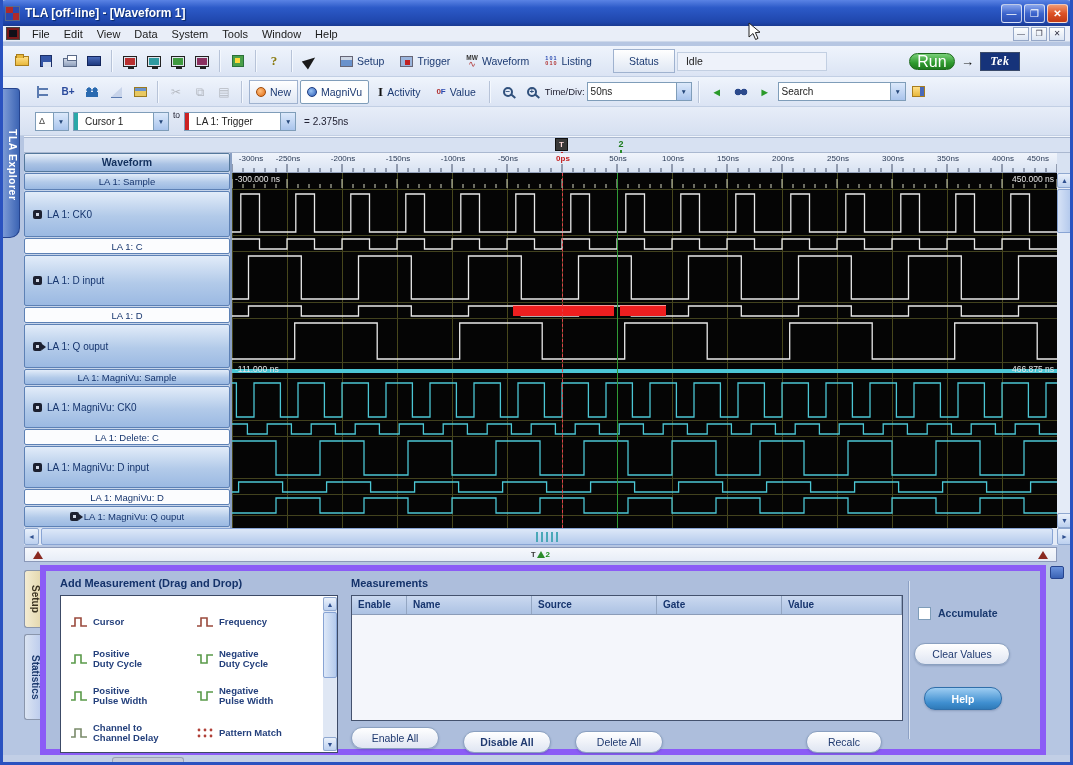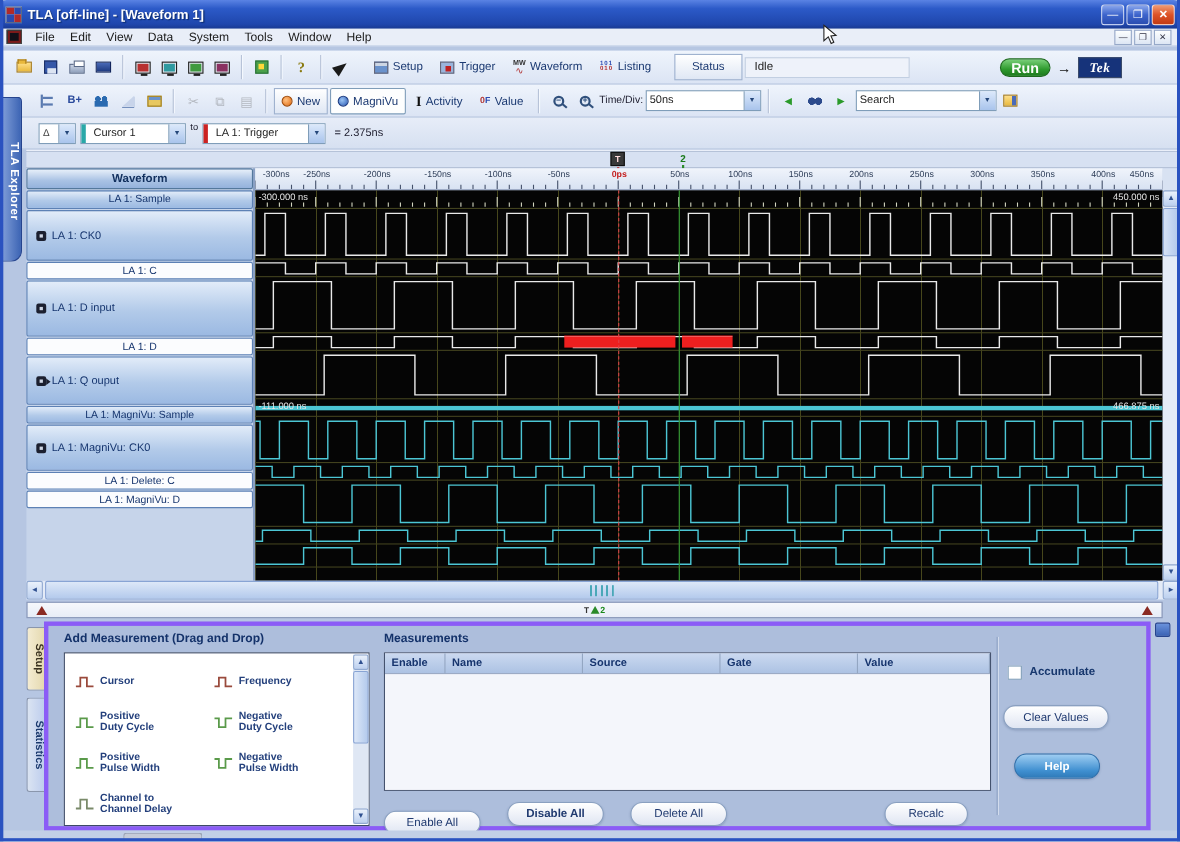--- a/index.html
+++ b/index.html
@@ -93,22 +93,22 @@
   .ic-people{width:12px;height:10px;background:
      radial-gradient(circle at 3px 3px,#2a6ab0 2.4px,transparent 2.8px),
      radial-gradient(circle at 9px 3px,#2a6ab0 2.4px,transparent 2.8px),
      linear-gradient(transparent 5px,#2a6ab0 5px);}
   .ic-ruler{width:0;height:0;border-left:11px solid transparent;border-bottom:10px solid #c8d4ea;position:relative;box-shadow:0 1px 0 #5a7ab0;}
   .ic-foldwin{width:13px;height:10px;background:#e8c860;border:1px solid #9a7a20;box-shadow:inset 0 3px 0 #6a92cc;}
   .ic-scis{font-size:12px;color:#556;}
 
   .statuswell{height:19px;width:150px;background:#eef2fa;border:1px solid #c2cfe2;
     font-size:10.5px;color:#222;display:flex;align-items:center;padding-left:8px;}
-  .runbtn{width:46px;height:17px;border-radius:9px;border:1px solid #1e6a1e;color:#fff;font-size:13px;
-    font-weight:bold;text-align:center;line-height:15px;
+  .runbtn{width:46px;height:17px;border-radius:9px;border:1px solid #1e6a1e;color:#fff;font-size:16px;
+    font-weight:normal;text-align:center;line-height:15px;
     background:linear-gradient(#7ad07a,#2e9a2e 60%,#1e7a1e);}
   .runarrow{font-size:13px;color:#111;font-weight:bold;margin:0 4px;}
   .teklogo{width:40px;height:19px;background:#16337a;border:1px solid #3a4a6a;color:#fff;
     font-family:"Liberation Serif",serif;font-style:italic;font-weight:bold;font-size:12px;
     text-align:center;line-height:17px;letter-spacing:.5px;}
 
   .combo{height:19px;background:#fff;border:1px solid #7f9db9;display:flex;align-items:center;font-size:10px;color:#222;}
   .combo .cbar{width:4px;align-self:stretch;margin-right:4px;}
   .combo .ctext{flex:1;padding:0 3px;white-space:nowrap;}
   .dd{width:15px;align-self:stretch;background:linear-gradient(#dce9fb,#a9c4ec);border-left:1px solid #7f9db9;
@@ -187,21 +187,21 @@
   #ovcenter b{font-size:7.5px;color:#333;}
   #ovcenter i{font-style:normal;font-size:8px;font-weight:bold;color:#1a8a1a;}
   #ovcenter .gtri{width:0;height:0;border-left:4px solid transparent;border-right:4px solid transparent;border-bottom:7px solid #2a8a2a;}
 
   
   .vtab{position:absolute;left:24px;width:17px;writing-mode:vertical-rl;text-align:center;
     font-size:10px;font-weight:bold;border:1px solid #8a96ac;border-right:none;border-radius:3px 0 0 3px;}
   #tab-setup{top:570px;height:58px;background:linear-gradient(90deg,#f4ecd2,#e4d8ae);color:#3a3220;}
   #tab-stats{top:634px;height:86px;background:linear-gradient(90deg,#dbe4f2,#bccced);color:#1c3a6e;}
   #mpanel{position:absolute;left:40px;top:565px;width:1006px;height:190px;background:#adbedc;
-    border:4px solid #8b5cf6;}
+    border:6px solid #8b5cf6;}
   .ptitle{position:absolute;font-size:11px;font-weight:bold;color:#14326a;}
   #listbox{position:absolute;left:14px;top:24px;width:278px;height:158px;background:#fff;border:1px solid #3c4a66;}
   #mitems{position:absolute;left:1px;top:1px;right:15px;bottom:1px;display:grid;
     grid-template-columns:1fr 1fr;grid-auto-rows:37px;padding:6px 0 0 8px;overflow:hidden;}
   .mitem2{display:flex;align-items:center;gap:5px;}
   .mitem2 .t{font-size:9.5px;font-weight:bold;color:#24407c;line-height:10px;}
   #lbscroll{position:absolute;right:0;top:1px;bottom:1px;width:14px;background:#dfe7f4;}
   #lbscroll .u{position:absolute;top:0;left:0;width:14px;height:14px;}
   #lbscroll .d{position:absolute;bottom:0;left:0;width:14px;height:14px;}
   #lbthumb{position:absolute;top:15px;left:0;width:14px;height:66px;background:linear-gradient(90deg,#dde8f8,#b4caec);border:1px solid #88a4d4;border-radius:2px;}
@@ -469,22 +469,30 @@
         <div class="wlabel thin" style="height: 16px;">
           <span>LA 1: MagniVu: Sample</span>
         </div>
         <div class="wlabel" style="height: 42px;">
           <span class="chip"></span>
           <span>LA 1: MagniVu: CK0</span>
         </div>
         <div class="wlabel thin white" style="height: 16px;">
           <span>LA 1: Delete: C</span>
         </div>
+        <div class="wlabel" style="height: 42px;">
+          <span class="chip"></span>
+          <span>LA 1: MagniVu: D input</span>
+        </div>
         <div class="wlabel thin white" style="height: 16px;">
           <span>LA 1: MagniVu: D</span>
+        </div>
+        <div class="wlabel thin" style="height: 21px;">
+          <span class="chip out"></span>
+          <span>LA 1: MagniVu: Q ouput</span>
         </div>
       </div>
   </div>
   <div id="splitter"></div>
   <div id="canvas">
     <div id="wruler"><svg width="825" height="20">
           <path d="M0.0 19 V11 M11.0 19 V15 M22.0 19 V15 M33.0 19 V15 M44.0 19 V15 M55.0 19 V11 M66.0 19 V15 M77.0 19 V15 M88.0 19 V15 M99.0 19 V15 M110.0 19 V11 M121.0 19 V15 M132.0 19 V15 M143.0 19 V15 M154.0 19 V15 M165.0 19 V11 M176.0 19 V15 M187.0 19 V15 M198.0 19 V15 M209.0 19 V15 M220.0 19 V11 M231.0 19 V15 M242.0 19 V15 M253.0 19 V15 M264.0 19 V15 M275.0 19 V11 M286.0 19 V15 M297.0 19 V15 M308.0 19 V15 M319.0 19 V15 M330.0 19 V11 M341.0 19 V15 M352.0 19 V15 M363.0 19 V15 M374.0 19 V15 M385.0 19 V11 M396.0 19 V15 M407.0 19 V15 M418.0 19 V15 M429.0 19 V15 M440.0 19 V11 M451.0 19 V15 M462.0 19 V15 M473.0 19 V15 M484.0 19 V15 M495.0 19 V11 M506.0 19 V15 M517.0 19 V15 M528.0 19 V15 M539.0 19 V15 M550.0 19 V11 M561.0 19 V15 M572.0 19 V15 M583.0 19 V15 M594.0 19 V15 M605.0 19 V11 M616.0 19 V15 M627.0 19 V15 M638.0 19 V15 M649.0 19 V15 M660.0 19 V11 M671.0 19 V15 M682.0 19 V15 M693.0 19 V15 M704.0 19 V15 M715.0 19 V11 M726.0 19 V15 M737.0 19 V15 M748.0 19 V15 M759.0 19 V15 M770.0 19 V11 M781.0 19 V15 M792.0 19 V15 M803.0 19 V15 M814.0 19 V15 M825.0 19 V11 " fill="none" stroke="#44506a" stroke-width="1"></path>
         </svg><span class="rlab" style="left: 1px;">-300ns</span><span class="rlab" style="left: 38px;">-250ns</span><span class="rlab" style="left: 93px;">-200ns</span><span class="rlab" style="left: 148px;">-150ns</span><span class="rlab" style="left: 203px;">-100ns</span><span class="rlab" style="left: 258px;">-50ns</span><span class="rlab zero" style="left: 313px;">0ps</span><span class="rlab" style="left: 368px;">50ns</span><span class="rlab" style="left: 423px;">100ns</span><span class="rlab" style="left: 478px;">150ns</span><span class="rlab" style="left: 533px;">200ns</span><span class="rlab" style="left: 588px;">250ns</span><span class="rlab" style="left: 643px;">300ns</span><span class="rlab" style="left: 698px;">350ns</span><span class="rlab" style="left: 753px;">400ns</span><span class="rlab" style="left: 788px;">450ns</span></div>
     <div id="wrows">
       <div id="wgrid"></div>
@@ -645,41 +653,54 @@
             <div>Pulse Width</div>
           </div>
         </div>
         <div class="mitem2">
           <svg width="18" height="14" viewBox="0 0 18 14">
             <path d="M1 11 H5 V3 H11 V11 H17" fill="none" stroke="#7a8a6a" stroke-width="1.6"></path>
           </svg>
           <div class="t">
             <div>Channel to</div>
             <div>Channel Delay</div>
+          </div>
+        </div>
+        <div class="mitem2">
+          <svg width="18" height="14" viewBox="0 0 18 14">
+            <circle cx="3" cy="4" r="1.4" fill="#b04038"></circle>
+            <circle cx="3" cy="10" r="1.4" fill="#b04038"></circle>
+            <circle cx="9" cy="4" r="1.4" fill="#b04038"></circle>
+            <circle cx="9" cy="10" r="1.4" fill="#b04038"></circle>
+            <circle cx="15" cy="4" r="1.4" fill="#b04038"></circle>
+            <circle cx="15" cy="10" r="1.4" fill="#b04038"></circle>
+          </svg>
+          <div class="t">
+            <div>Pattern Match</div>
           </div>
         </div>
       </div>
     <div id="lbscroll">
       <span class="sbtn u">▲</span>
       <span id="lbthumb"></span>
       <span class="sbtn d">▼</span>
     </div>
   </div>
   <div class="ptitle" style="left:305px;top:6px;">Measurements</div>
   <div id="mtable">
     <div id="mthead">
         <div class="mth" style="width: 55px;">Enable</div>
         <div class="mth" style="width: 125px;">Name</div>
         <div class="mth" style="width: 125px;">Source</div>
         <div class="mth" style="width: 125px;">Gate</div>
         <div class="mth" style="width: 120px;">Value</div>
       </div>
     <div id="mtbody"></div>
   </div>
-  <div class="pillbtn" style="left:305px;top:168px;width:88px;">Enable All</div>
+  <div class="pillbtn" style="left:305px;top:156px;width:88px;">Enable All</div>
   <div class="pillbtn" style="left:417px;top:160px;width:88px;font-weight:bold;">Disable All</div>
   <div class="pillbtn" style="left:529px;top:160px;width:88px;">Delete All</div>
   <div class="pillbtn" style="left:760px;top:160px;width:76px;">Recalc</div>
   <div id="pdivider"></div>
   <div id="accumbox"></div>
   <div id="accumlabel">Accumulate</div>
   <div class="pillbtn" style="left:868px;top:72px;width:96px;text-align:center;">Clear Values</div>
   <div class="pillbtn blue" style="left:878px;top:116px;width:78px;height:23px;">Help</div>
 </div>
 <div id="cornerbtn"></div>

